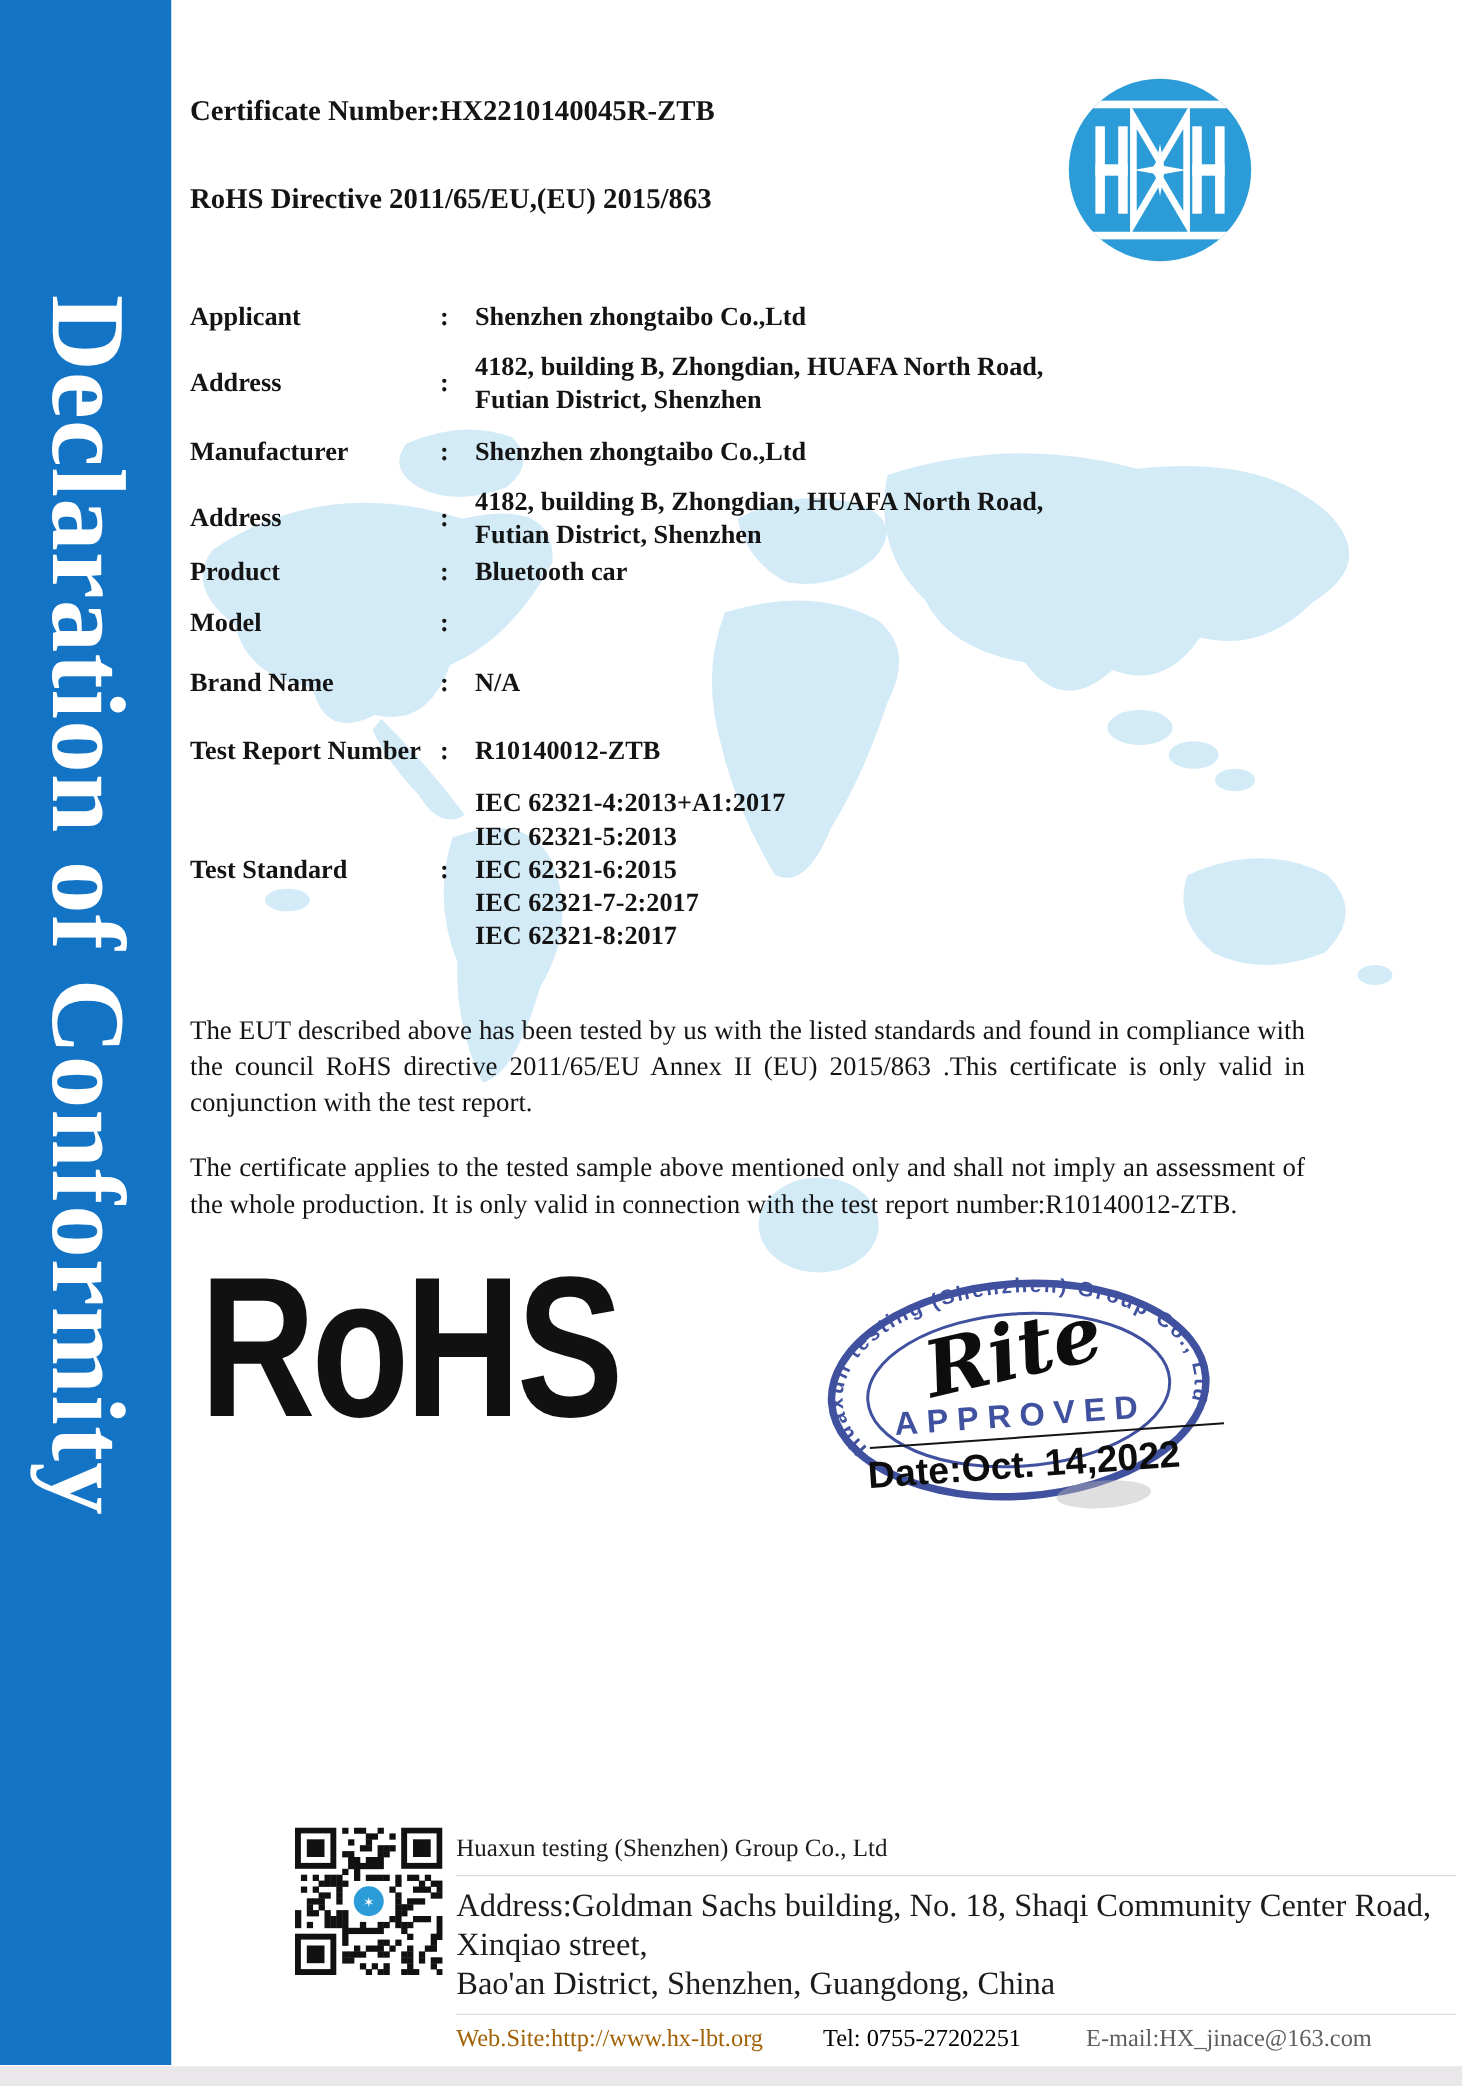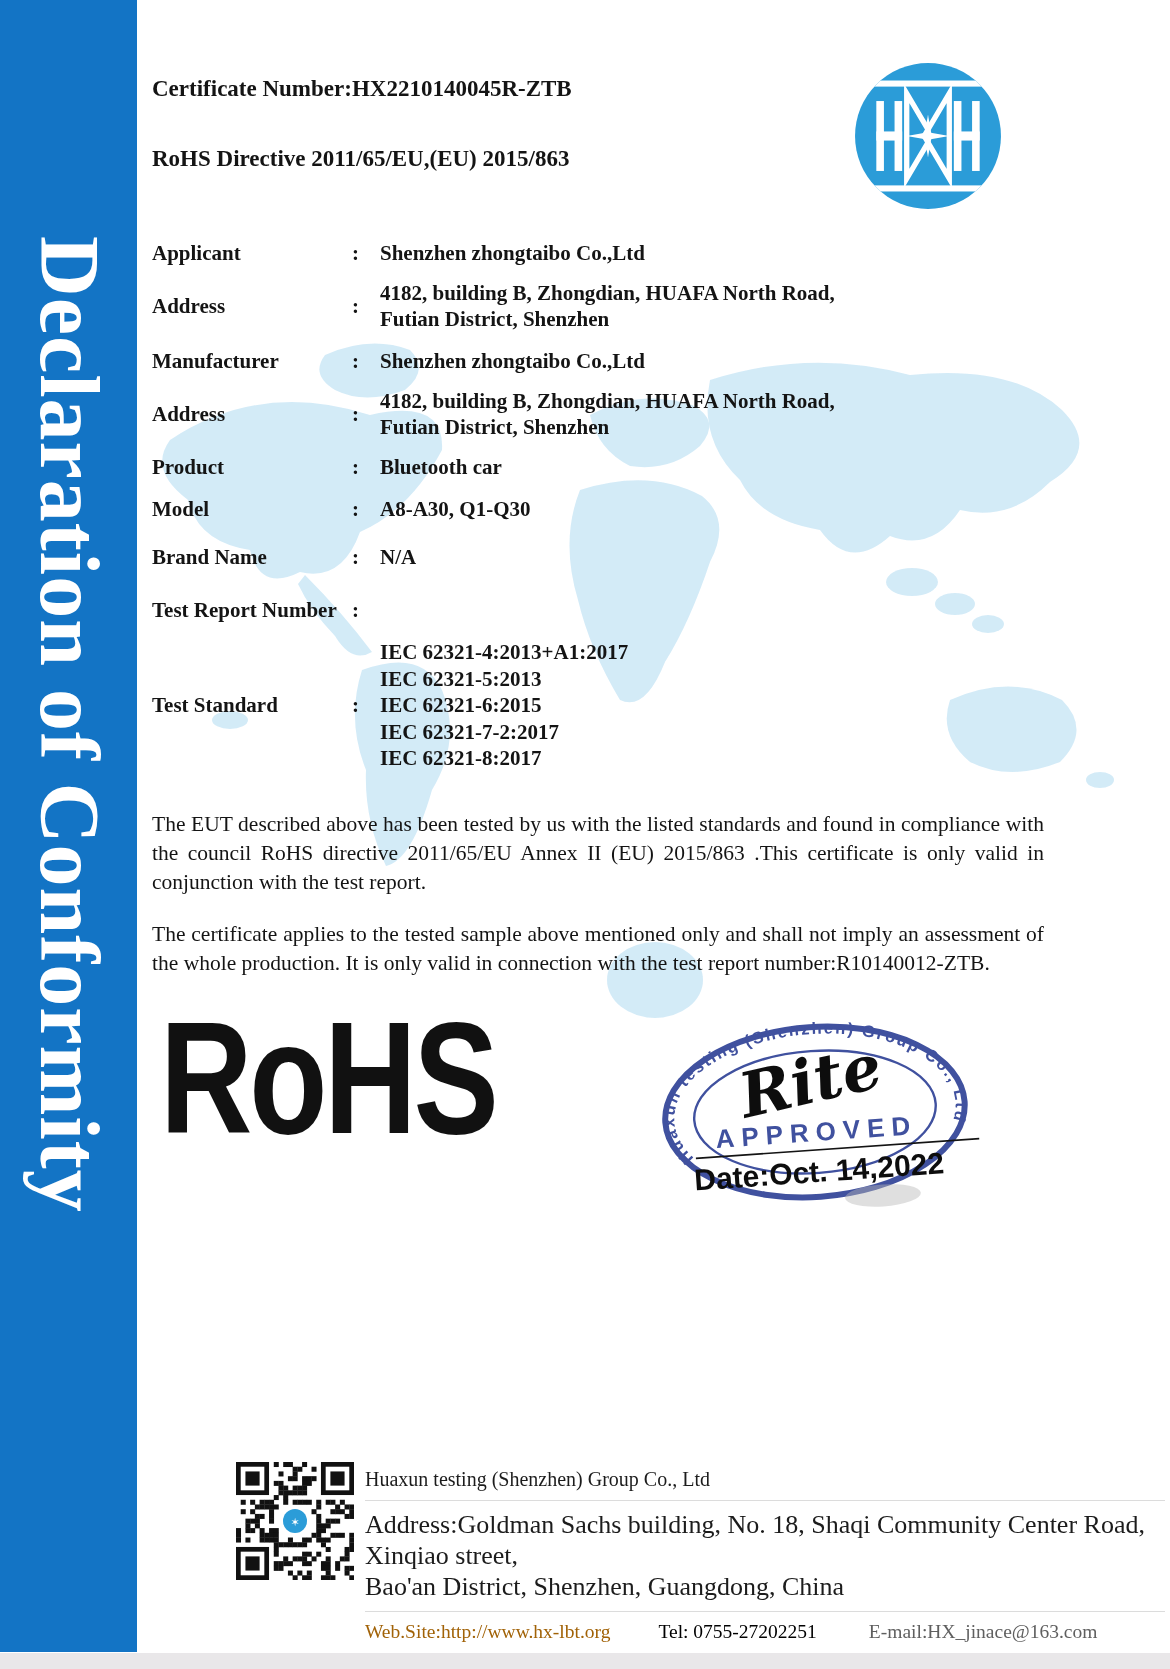--- a/index.html
+++ b/index.html
@@ -25,21 +25,21 @@
   .hdr-line1{position:absolute;left:152px;top:76px;font-size:23px;font-weight:bold;color:#141414;z-index:2;}
   .hdr-line2{position:absolute;left:152px;top:146px;font-size:23px;font-weight:bold;color:#141414;z-index:2;text-align:center;}
   .logo{position:absolute;left:852px;top:60px;width:152px;height:152px;z-index:2;}
   
   .fields{position:absolute;left:152px;top:240px;width:890px;z-index:2;}
   .frow{display:flex;align-items:center;font-size:21px;font-weight:bold;color:#141414;}
   .flabel{width:200px;flex:none;}
   .fcolon{width:28px;flex:none;}
   .fvalue{flex:1;}
   .fvalue div{line-height:26px;}
-  .mt14{margin-top:14px}.mt16{margin-top:16px}.mt18{margin-top:14px}
+  .mt14{margin-top:14px}.mt16{margin-top:16px}.mt18{margin-top:4px}
   .mt26{margin-top:22px}.mt30{margin-top:28px}
   .std .fvalue div{line-height:26.5px;}
   
   .para{position:absolute;left:152px;width:892px;font-size:21.5px;font-weight:normal;
         color:#141414;line-height:1.36;text-align:justify;z-index:2;}
   .p1{top:788px;}
   .p2{top:898px;}
   
   .rohs{
     position:absolute;left:160px;top:998px;z-index:2;
@@ -148,34 +148,34 @@
   <div class="frow mt18">
     <div class="flabel">Product</div>
     <div class="fcolon">:</div>
     <div class="fvalue">
         <div>Bluetooth car</div>
       </div>
   </div>
   <div class="frow mt16">
     <div class="flabel">Model</div>
     <div class="fcolon">:</div>
-    <div class="fvalue">
-        <div>A8-A30, Q1-Q30</div>
-      </div>
   </div>
   <div class="frow mt26">
     <div class="flabel">Brand Name</div>
     <div class="fcolon">:</div>
     <div class="fvalue">
         <div>N/A</div>
       </div>
   </div>
   <div class="frow mt30">
     <div class="flabel">Test Report Number</div>
     <div class="fcolon">:</div>
+    <div class="fvalue">
+        <div>R10140012-ZTB</div>
+      </div>
   </div>
   <div class="frow mt16 std">
     <div class="flabel">Test Standard</div>
     <div class="fcolon">:</div>
     <div class="fvalue">
       <div>IEC 62321-4:2013+A1:2017</div>
       <div>IEC 62321-5:2013</div>
       <div>IEC 62321-6:2015</div>
       <div>IEC 62321-7-2:2017</div>
       <div>IEC 62321-8:2017</div>

